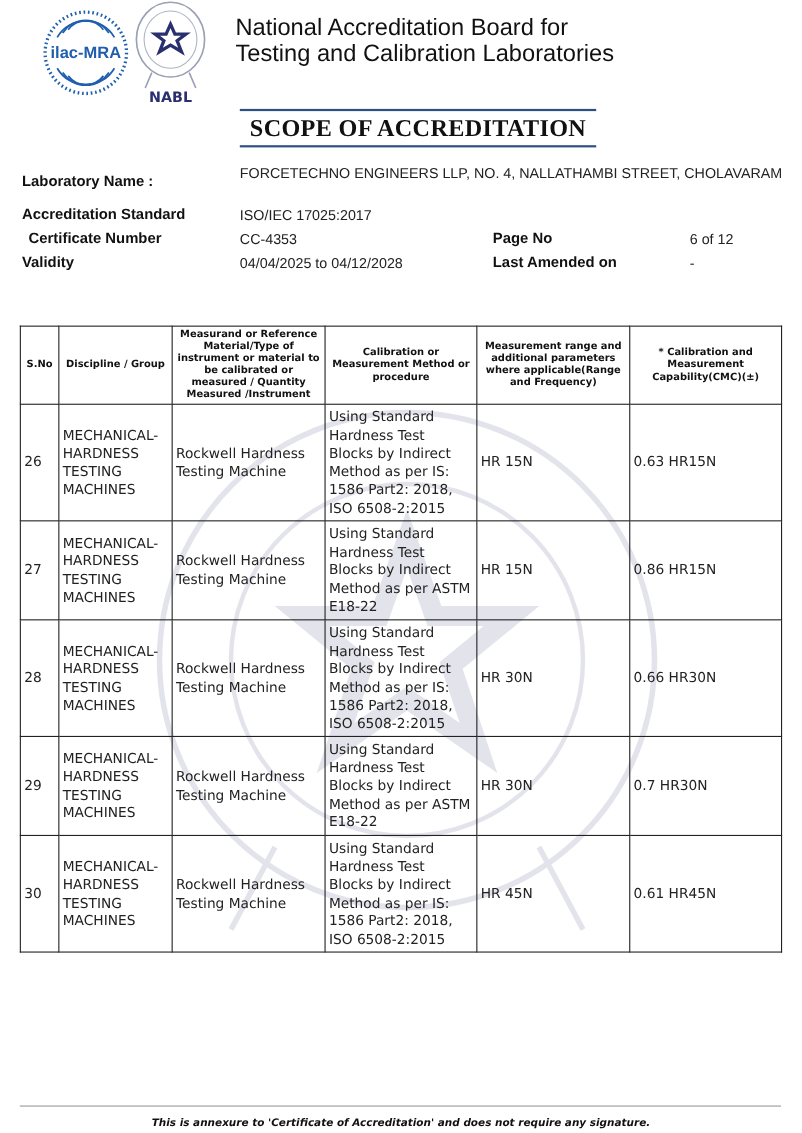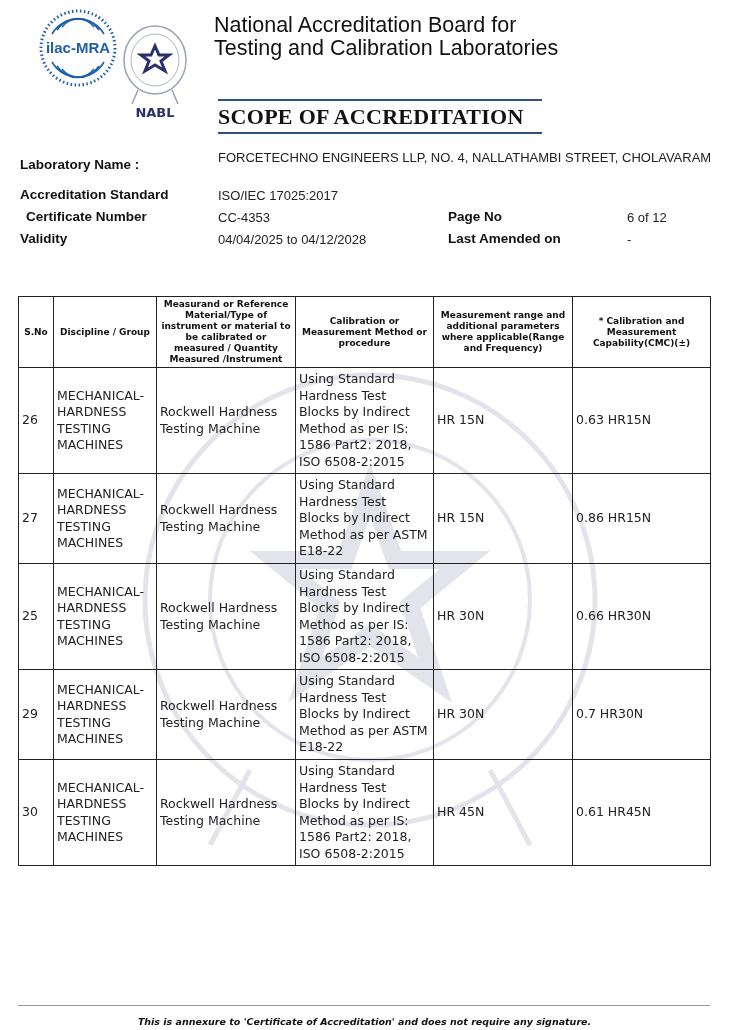--- a/index.html
+++ b/index.html
@@ -1,23 +1,23 @@
 <!DOCTYPE html>
 <html><head>
 <meta charset="utf-8">
 <style>
   html, body { margin:0; padding:0; background:#ffffff; }
   body { width:729px; height:1030px; position:relative; overflow:hidden; font-family:"DejaVu Sans", sans-serif; color:#111; }
   .abs { position:absolute; }
   .logo-ilac { left:38px; top:8px; width:80px; height:80px; border-radius:50%; }
-  .logo-nabl { left:120px; top:24px; width:70px; height:96px; }
+  .logo-nabl { left:120px; top:0; width:70px; height:96px; }
   .org-title { left:214px; top:14px; font-family:"Liberation Sans", sans-serif; font-size:21.5px; line-height:23px; color:#111; }
   .scope-wrap { left:218px; top:99px; width:324px; height:36px; }
   .scope-line { position:absolute; left:0; width:100%; height:2px; background:#2d4f86; }
-  .scope-title { position:absolute; left:0; top:5px; width:100%; text-align:left; font-family:"Liberation Serif", serif; font-weight:bold; font-size:22px; letter-spacing:0.3px; color:#111; }
+  .scope-title { position:absolute; left:0; top:5px; width:100%; text-align:center; font-family:"Liberation Serif", serif; font-weight:bold; font-size:22px; letter-spacing:0.3px; color:#111; }
   .info-label { font-family:"Liberation Sans", sans-serif; font-weight:bold; font-size:13.5px; color:#111; }
   .info-value { font-family:"Liberation Sans", sans-serif; font-size:13px; color:#222; line-height:16px; }
   .watermark { left:130px; top:370px; width:480px; height:480px; opacity:0.13; pointer-events:none; }
   table.scope { position:absolute; left:18px; top:296px; border-collapse:collapse; table-layout:fixed; width:692px; background:transparent; }
   table.scope th, table.scope td { border:1.5px solid #222; padding:2px 3px; vertical-align:middle; }
   table.scope th { font-size:9px; font-weight:bold; text-align:center; line-height:11px; color:#111; height:56px; }
   table.scope td { font-size:12.5px; line-height:16.5px; color:#222; text-align:left; }
   .footer-line { left:18px; top:1005px; width:692px; height:1px; background:#999; }
   .footer-note { left:0; top:1016px; width:729px; text-align:center; font-size:9.5px; font-style:italic; font-weight:bold; color:#111; }
 </style>
@@ -116,21 +116,21 @@
     </tr>
     <tr style="height:90px;">
       <td>27</td>
       <td>MECHANICAL- HARDNESS TESTING MACHINES</td>
       <td>Rockwell Hardness Testing Machine</td>
       <td>Using Standard Hardness Test Blocks by Indirect Method as per ASTM E18-22</td>
       <td>HR 15N</td>
       <td>0.86 HR15N</td>
     </tr>
     <tr style="height:106px;">
-      <td>25</td>
+      <td>28</td>
       <td>MECHANICAL- HARDNESS TESTING MACHINES</td>
       <td>Rockwell Hardness Testing Machine</td>
       <td>Using Standard Hardness Test Blocks by Indirect Method as per IS: 1586 Part2: 2018, ISO 6508-2:2015</td>
       <td>HR 30N</td>
       <td>0.66 HR30N</td>
     </tr>
     <tr style="height:90px;">
       <td>29</td>
       <td>MECHANICAL- HARDNESS TESTING MACHINES</td>
       <td>Rockwell Hardness Testing Machine</td>

